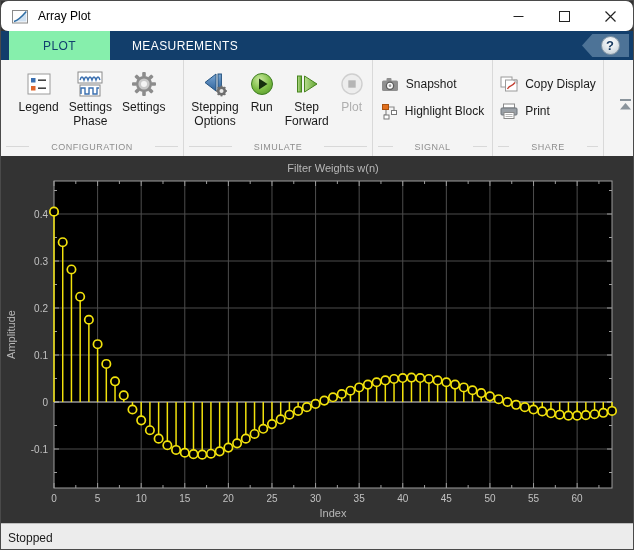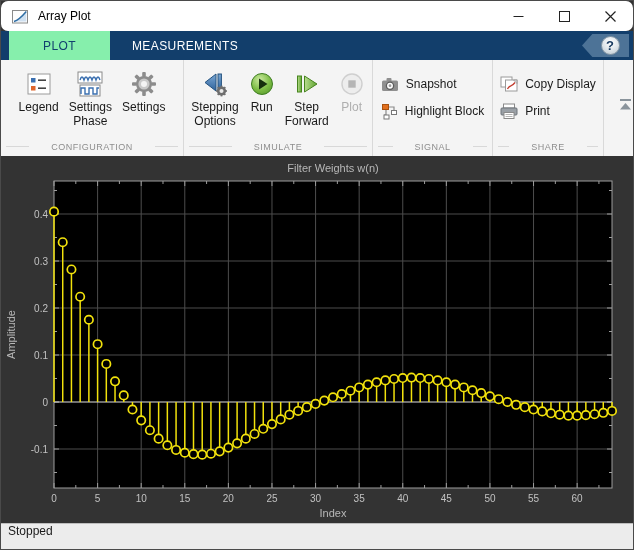--- a/index.html
+++ b/index.html
@@ -40,21 +40,21 @@
   .bigbtn .icon-box { height:33px; display:flex; align-items:center; justify-content:center; }
   .bigbtn .lbl { font-size:12px; line-height:14px; color:#1a1a1a; text-align:center; }
   .bigbtn.disabled .lbl { color:#aeaeae; }
   .smallrows { display:flex; flex-direction:column; gap:7px; padding-top:11px; align-items:flex-start; }
   .smallbtn { display:flex; align-items:center; gap:7px; height:20px; font-size:12px; color:#1a1a1a; cursor:default; padding:0 4px; }
   
   .plot-panel { height:367px; background:#333333; position:relative; }
   .plot-panel svg { position:absolute; left:0; top:0; }
   
   .statusbar { height:28px; background:#ececec; border-top:1px solid #bdbdbd;
-               display:flex; align-items:flex-start; padding-left:7px; font-size:12px; color:#1a1a1a; }
+               display:flex; align-items:center; padding-left:7px; font-size:12px; color:#1a1a1a; }
 </style>
 </head>
 <body>
 
 <div class="titlebar">
   <span class="app-icon">
     <svg width="16" height="15" viewBox="0 0 16 15">
       <rect x="0.5" y="1.5" width="15" height="12.5" fill="#fdfdfd" stroke="#8a8a8a"></rect>
       <path d="M2 12.5 C6 11.5 10 7.5 14.3 2.5 L14.3 12.5 Z" fill="#cfe0f0"></path>
       <path d="M2 12.5 C6 11.5 10 7.5 14.3 2.5" fill="none" stroke="#2e6da4" stroke-width="1.5"></path>

